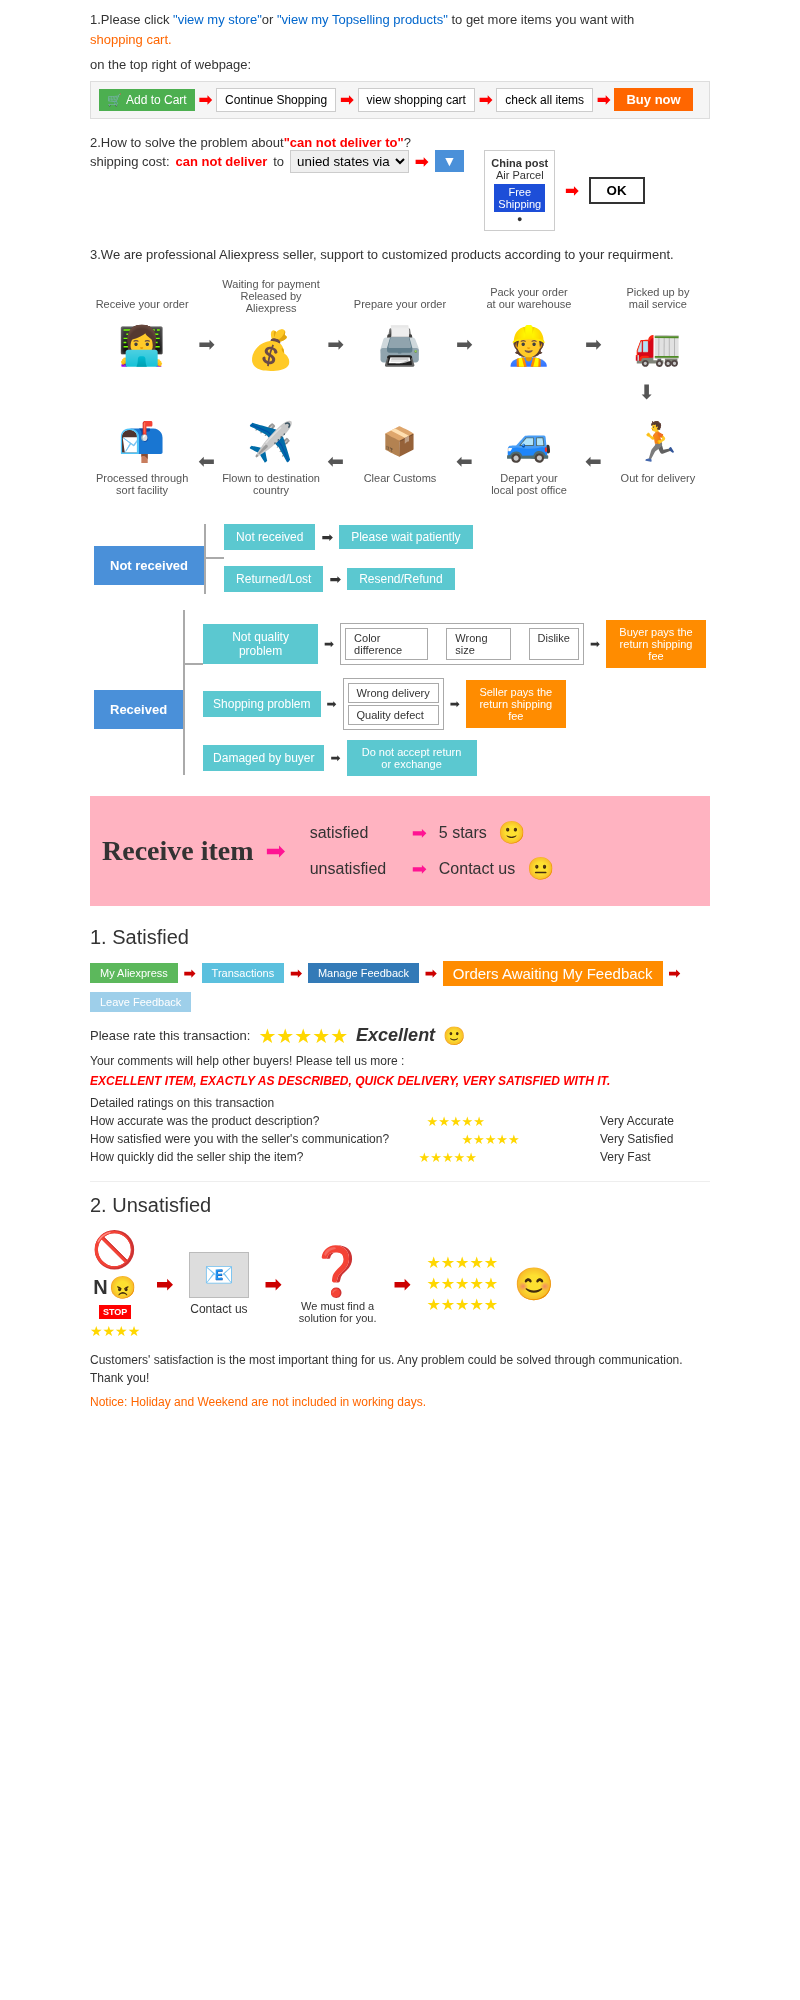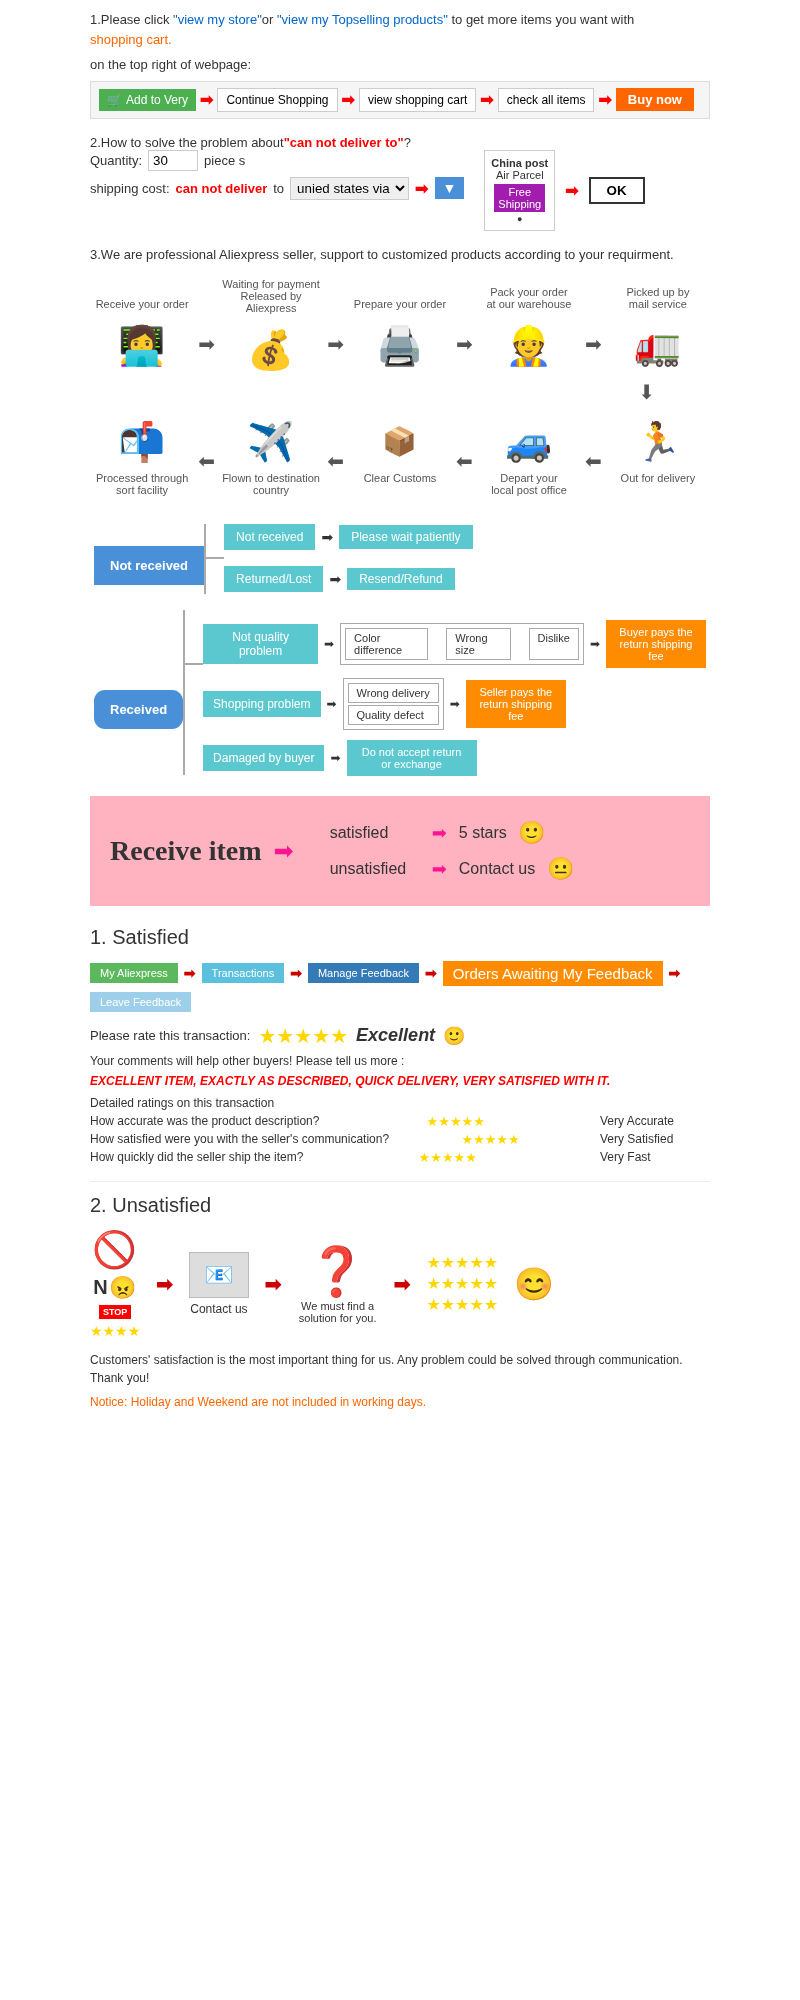--- a/index.html
+++ b/index.html
@@ -51,61 +51,56 @@
 <div class="section">
   <p class="intro-text">
     <span>1.Please click </span><span class="link-blue">"view my store"</span><span>or </span><span class="link-blue">"view my Topselling products"</span><span> to get more items you want with</span><br>
     <span class="link-orange">shopping cart.</span>
   </p>
   <p class="intro-text">on the top right of webpage:</p>
 
   <div class="cart-bar">
     <button class="cart-btn">
       <span>🛒</span>
-      <span>Add to Very</span>
+      <span>Add to Cart</span>
     </button>
     <span class="arrow">➡</span>
     <button class="continue-btn">Continue Shopping</button>
     <span class="arrow">➡</span>
     <button class="view-cart-btn">view shopping cart</button>
     <span class="arrow">➡</span>
     <button class="check-btn">check all items</button>
     <span class="arrow">➡</span>
     <button class="buy-btn">Buy now</button>
   </div>
 </div>
 
 <div class="section">
   <p>
     <span>2.How to solve the problem about</span><span class="can-not">"can not deliver to"</span><span>?</span>
   </p>
 
   <div style="display:flex; align-items:flex-start; gap: 20px;">
     <div>
-      <div class="quantity-row">
-        <span>Quantity:</span>
-        <input class="qty-input" type="text" value="30" style="">
-        <span>piece s</span>
-      </div>
       <div class="shipping-row">
         <span>shipping cost:</span>
         <span class="can-not">can not deliver</span>
         <span> to </span>
         <select class="via-select">
           <option>unied states via</option>
         </select>
         <span class="arrow">➡</span>
         <div class="dropdown">▼</div>
       </div>
     </div>
     <div style="display:flex; align-items:center; gap: 10px;">
       <div style="border:1px solid #ccc; padding:6px; text-align:center; font-size:11px;">
         <div style="font-weight:bold;">China post</div>
         <div>Air Parcel</div>
-        <div style="background:#a21caf;color:white;padding:2px 4px;font-size:11px;display:inline-block;margin-top:3px;">
+        <div style="background:#1d4ed8;color:white;padding:2px 4px;font-size:11px;display:inline-block;margin-top:3px;">
           <span>Free</span><br>
           <span>Shipping</span>
         </div>
         <div style="font-size:9px;margin-top:2px;">●</div>
       </div>
       <span class="arrow">➡</span>
       <button class="ok-btn">OK</button>
     </div>
   </div>
 </div>
@@ -193,21 +188,21 @@
       <div style="display:flex;align-items:center;gap:6px;">
         <div style="background:#5bc8d0;color:white;padding:6px 12px;font-size:12px;">Returned/Lost</div>
         <span style="color:#333;font-size:14px;">➡</span>
         <div style="background:#5bc8d0;color:white;padding:4px 12px;font-size:12px;">Resend/Refund</div>
       </div>
     </div>
   </div>
 
   <div style="display:flex; align-items:flex-start; gap:0; margin: 16px 0;">
     <div style="display:flex; flex-direction:column; align-items:center; padding-top:80px;">
-      <div style="background:#4a90d9;color:white;padding:12px 16px;font-size:13px;font-weight:bold;border-radius:11px;">Received</div>
+      <div style="background:#4a90d9;color:white;padding:12px 16px;font-size:13px;font-weight:bold;">Received</div>
     </div>
     <div style="display:flex; flex-direction:column;">
       <div style="border-left:2px solid #aaa; border-bottom:2px solid #aaa; width:20px; height:55px; margin-left:0;"></div>
       <div style="border-left:2px solid #aaa; height:55px; margin-left:0;"></div>
       <div style="border-left:2px solid #aaa; height:55px; margin-left:0;"></div>
     </div>
     <div style="display:flex; flex-direction:column; gap:10px; padding-top:10px;">
 
       <div style="display:flex;align-items:center;gap:6px;">
         <div style="background:#5bc8d0;color:white;padding:6px 10px;font-size:12px;text-align:center;min-width:80px;">Not quality problem</div>
@@ -234,21 +229,21 @@
 
       <div style="display:flex;align-items:center;gap:6px;">
         <div style="background:#5bc8d0;color:white;padding:6px 10px;font-size:12px;text-align:center;min-width:80px;">Damaged by buyer</div>
         <span style="color:#333;">➡</span>
         <div style="background:#5bc8d0;color:white;padding:6px 10px;font-size:11px;text-align:center;max-width:130px;">Do not accept return or exchange</div>
       </div>
     </div>
   </div>
 </div>
 
-<div style="background:#ffb3c1;padding:24px 20px;margin:20px 0;display:flex;align-items:center;gap:36px;">
+<div style="background:#ffb3c1;padding:24px 12px;margin:20px 0;display:flex;align-items:center;gap:24px;">
   <div style="display:flex;align-items:center;gap:12px;">
     <span style="font-size:28px;font-weight:bold;font-family:'Times New Roman',serif;color:#333;">Receive item</span>
     <span style="font-size:24px;color:#ff1493;">➡</span>
   </div>
   <div style="display:flex;flex-direction:column;gap:10px;">
     <div style="display:flex;align-items:center;gap:12px;">
       <span style="font-size:16px;color:#333;width:90px;">satisfied</span>
       <span style="font-size:18px;color:#ff1493;">➡</span>
       <span style="font-size:16px;color:#333;">5 stars</span>
       <span style="font-size:22px;">🙂</span>

